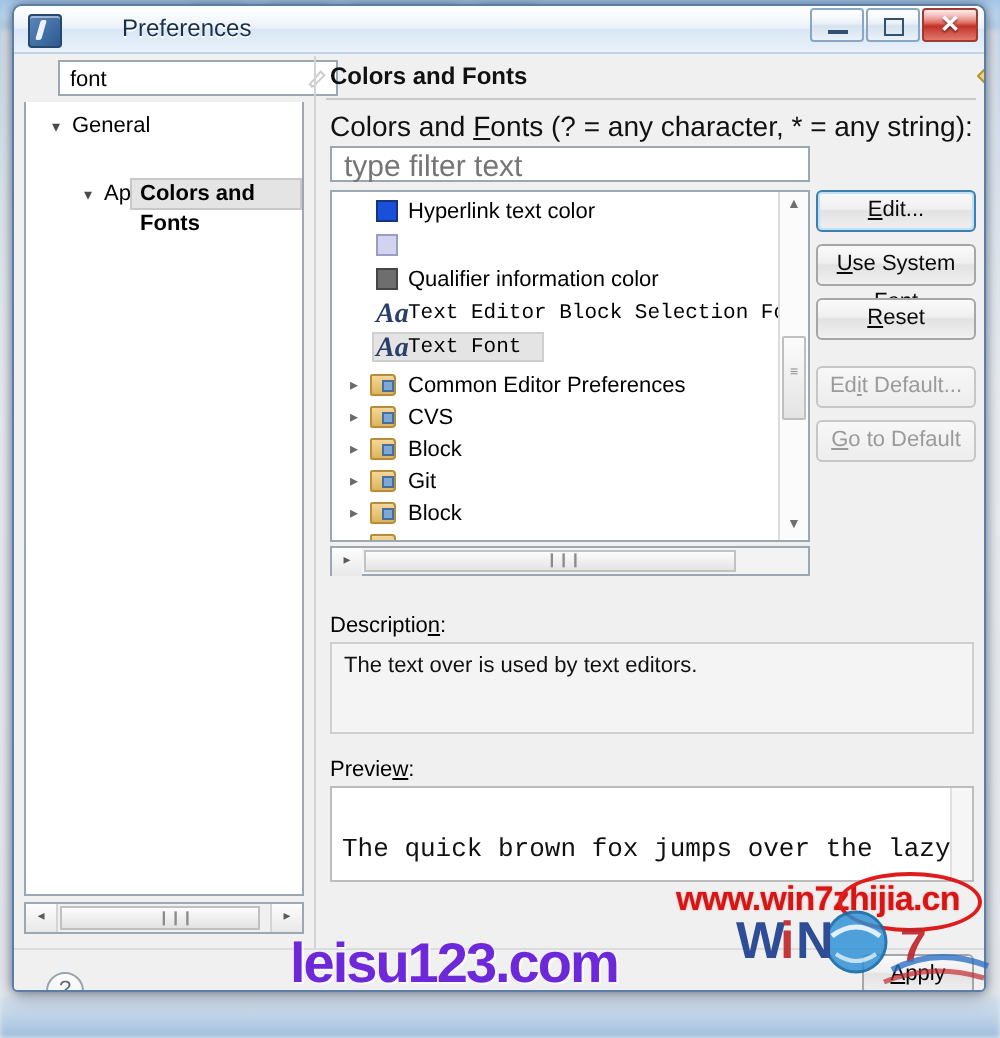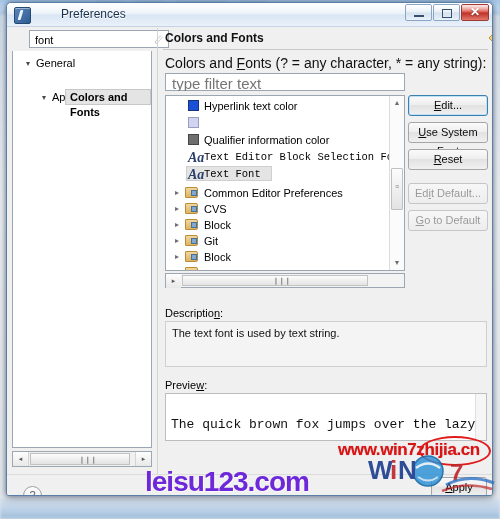--- a/index.html
+++ b/index.html
@@ -341,21 +341,21 @@
       </div>
       <div class="btn dis" style="top:154px">
         <span>Ed<span class="u">i</span>t Default...</span>
       </div>
       <div class="btn dis" style="top:181px">
         <span><span class="u">G</span>o to Default</span>
       </div>
 
       <div id="dlabel">Descriptio<span class="u">n</span>:</div>
       <div id="descbox">
-        <div id="desctext">The text font is used by text string.</div>
+        <div id="desctext">The text over is used by text editors.</div>
       </div>
 
       <div id="plabel">Previe<span class="u">w</span>:</div>
       <div id="prevbox">
         <div class="pl" style="top:23px">The quick brown fox jumps over the lazy d</div>
         <div id="pvsb"></div>
       </div>
 
     </div>
 

